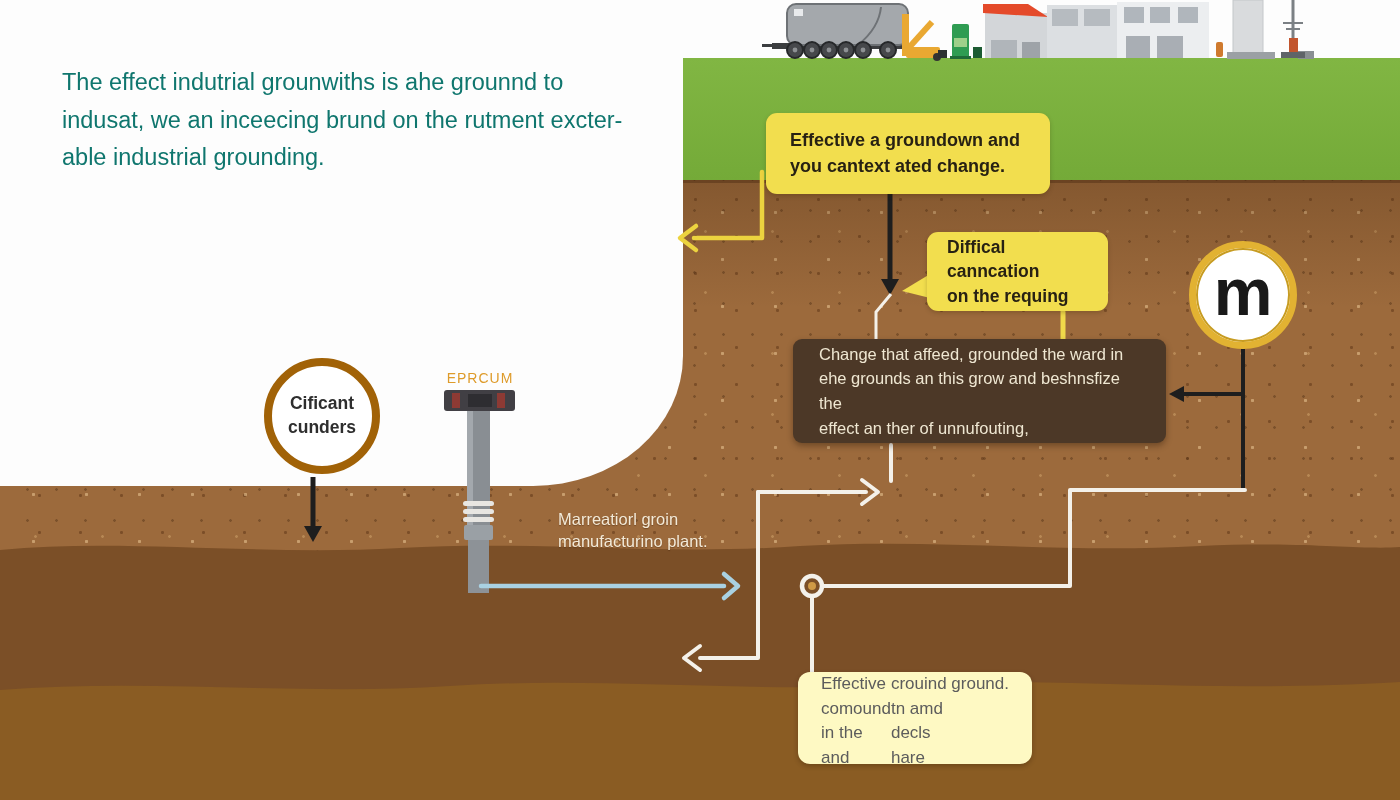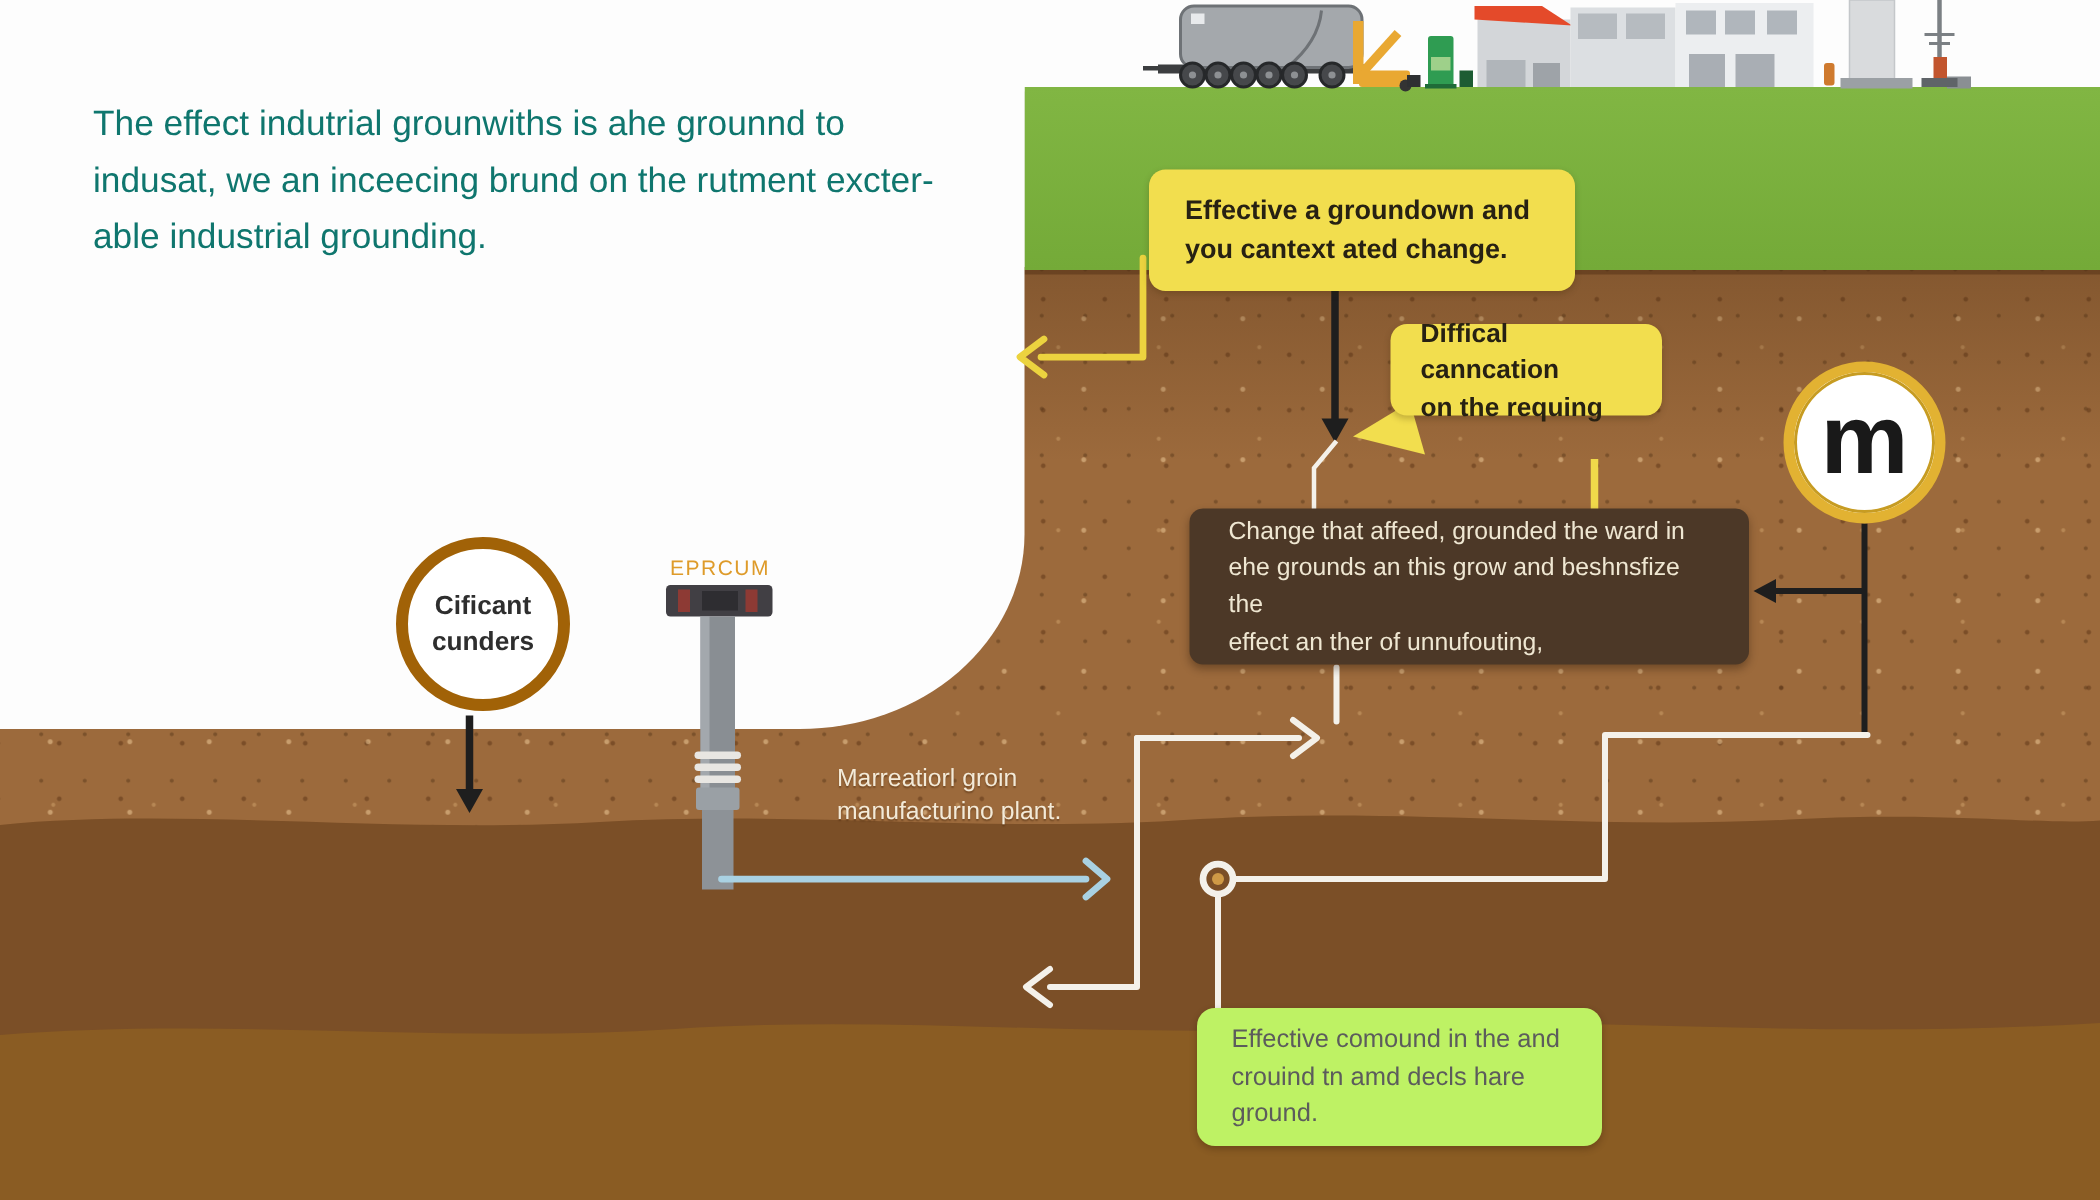--- a/index.html
+++ b/index.html
@@ -24,27 +24,27 @@
 
   
   svg.overlay{position:absolute;left:0;top:0;z-index:5;}
 
   
   .callout{position:absolute;z-index:10;border-radius:11px;box-sizing:border-box;}
   .callout .ln{display:block;}
   .c-yellow{background:#f2de4e;color:#272113;font-weight:bold;box-shadow:0 2px 4px rgba(60,40,0,.25);}
   .c-surface{left:766px;top:87px;width:284px;height:81px;font-size:18px;line-height:1.4;
     display:flex;flex-direction:column;justify-content:center;padding:0 24px;margin-top:26px;}
-  .c-connection{left:927px;top:216px;width:181px;height:61px;font-size:17.5px;line-height:1.4;
+  .c-connection{left:927px;top:232px;width:181px;height:79px;font-size:17.5px;line-height:1.4;
     display:flex;flex-direction:column;justify-content:center;padding:0 20px;}
   .c-dark{left:793px;top:339px;width:373px;height:104px;background:#4c3827;color:#efe7d2;
     font-size:16.5px;line-height:1.5;border-radius:9px;display:flex;flex-direction:column;
     justify-content:center;padding:0 26px;box-shadow:0 3px 6px rgba(30,15,0,.35);}
-  .c-bottom{left:798px;top:672px;width:270px;height:92px;background:#bef264;color:#5c5c5c;
-    font-size:17px;line-height:1.45;border-radius:12px;display:flex;flex-direction:column;
+  .c-bottom{left:798px;top:672px;width:234px;height:92px;background:#fef9c3;color:#5c5c5c;
+    font-size:17px;line-height:1.45;border-radius:12px;display:flex;flex-direction:row;
     justify-content:center;padding:0 23px;box-shadow:0 2px 5px rgba(40,20,0,.3);}
 
   .badge{position:absolute;z-index:10;border-radius:50%;background:#ffffff;
     display:flex;flex-direction:column;align-items:center;justify-content:center;text-align:center;}
   .b-meter{left:1189px;top:241px;width:108px;height:108px;border:7px solid #e2b232;
     box-sizing:border-box;box-shadow:0 0 0 2px #c79c22 inset;}
   .b-meter .letter{font-size:66px;font-weight:bold;color:#191919;line-height:1;margin-top:-6px;}
   .b-conductor{left:264px;top:358px;width:116px;height:116px;border:8px solid #a16207;
     box-sizing:border-box;font-size:17.5px;font-weight:bold;color:#2e2e2e;line-height:1.35;}
 

